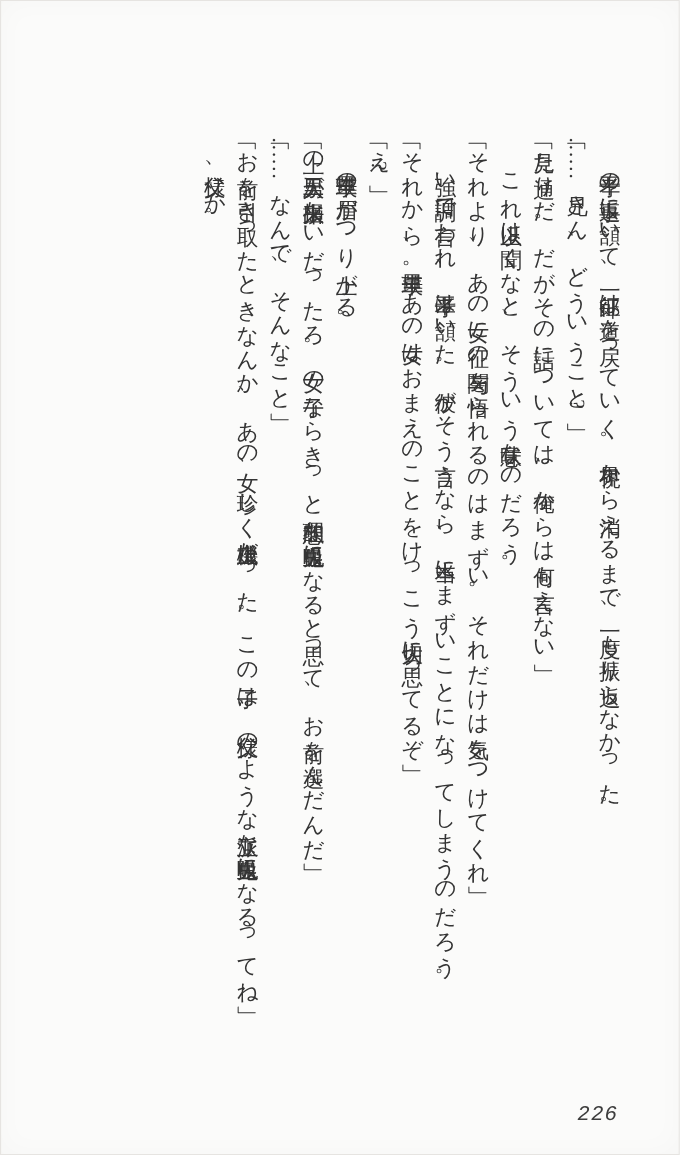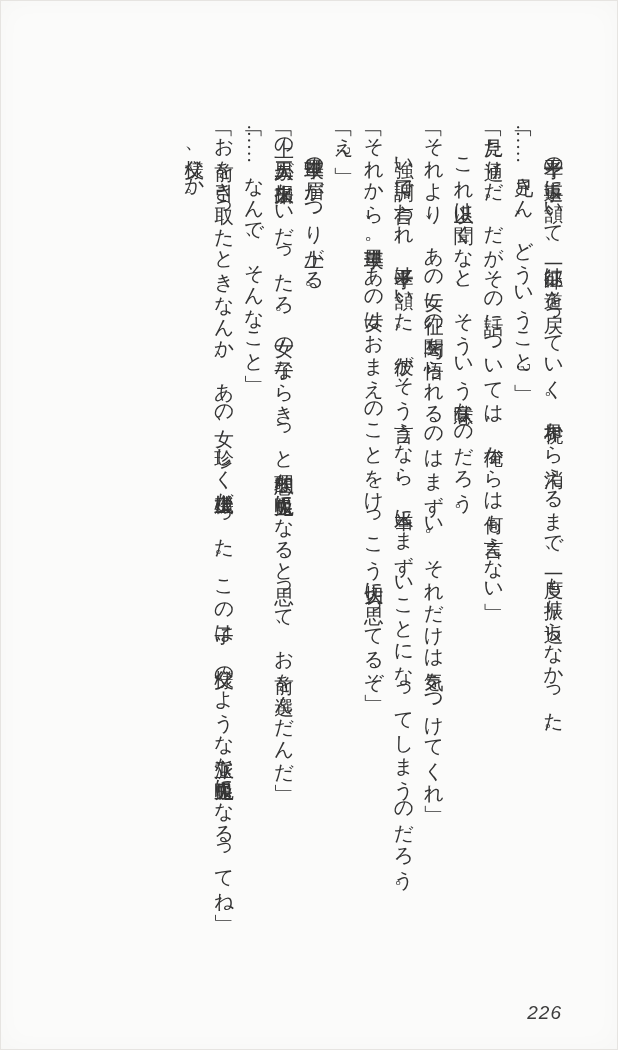--- a/index.html
+++ b/index.html
@@ -44,21 +44,21 @@
     text-indent: 1em;
   }
   .page-number {
     position: absolute;
     right: 56px;
     bottom: 26px;
     font-size: 19px;
     font-style: italic;
     letter-spacing: 1px;
     color: #3d3d3d;
-    font-family: Liberation Sans, sans-serif;
+    font-family: Liberation Mono, monospace;
   }
 </style>
 </head>
 <body>
 
 <div class="page">
   <div class="text-block">
       <p class="indent">孝平の返事に頷いて、征一郎は道を戻っていく。視界から消えるまで、一度も振り返らなかった。</p>
       <p class="">「……兄さん、どういうこと?」</p>
       <p class="">「見た通りだ。だがその話については、俺からは何も言えない」</p>

